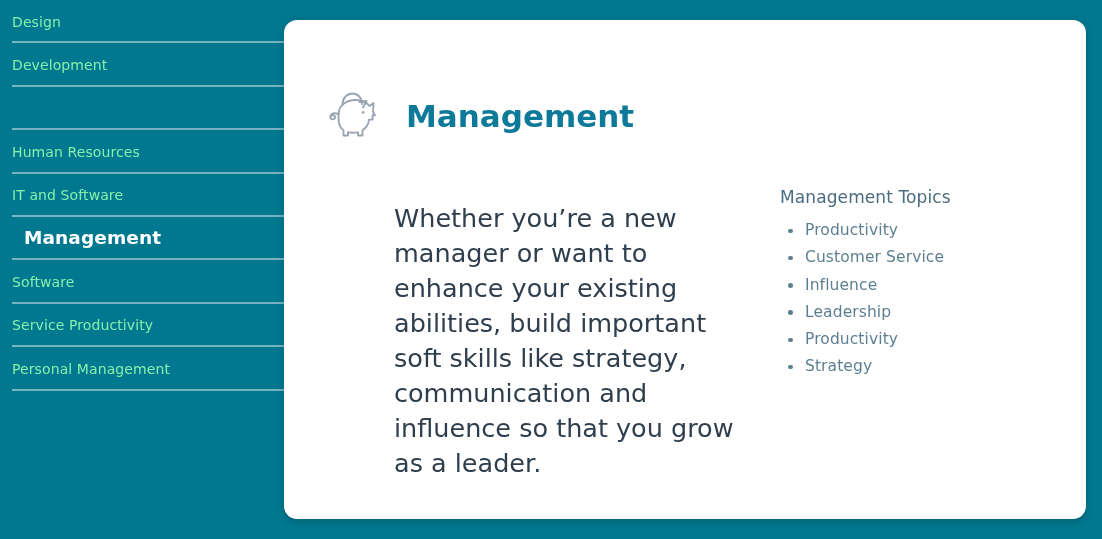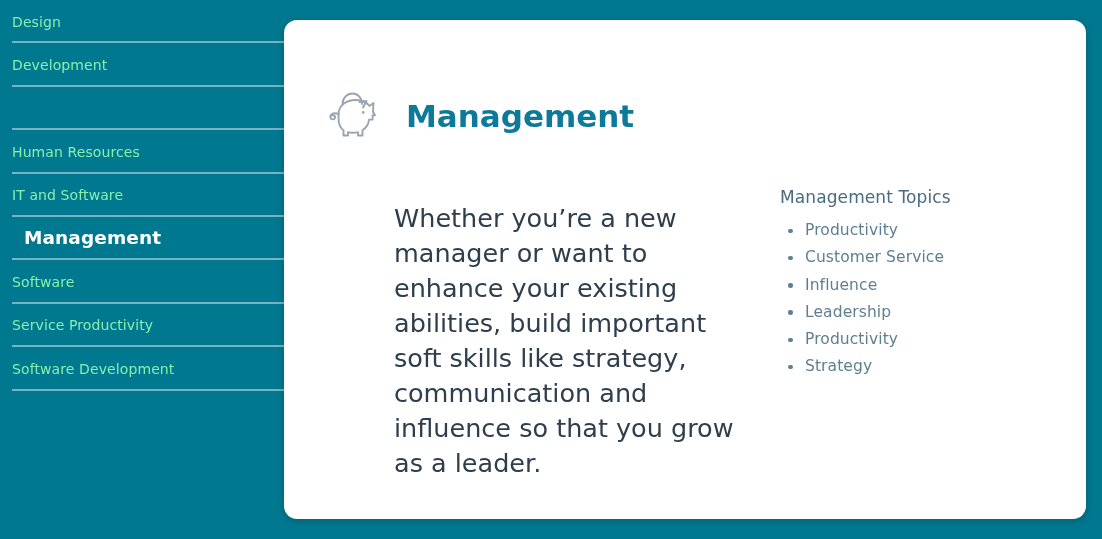--- a/index.html
+++ b/index.html
@@ -192,21 +192,21 @@
       </div>
       <div class="nav-item">
         <span class="nav-label">Software</span>
         <span class="nav-divider"></span>
       </div>
       <div class="nav-item">
         <span class="nav-label">Service Productivity</span>
         <span class="nav-divider"></span>
       </div>
       <div class="nav-item">
-        <span class="nav-label">Software Development</span>
+        <span class="nav-label">Personal Management</span>
         <span class="nav-divider"></span>
       </div>
     </nav>
 
   <section id="card">
 
     <div id="card-header">
       <span>
         <svg id="piggy-icon" viewBox="0 0 66 56" fill="none" stroke="#9AA5B1" stroke-width="1.9" stroke-linecap="round" stroke-linejoin="round">
 

